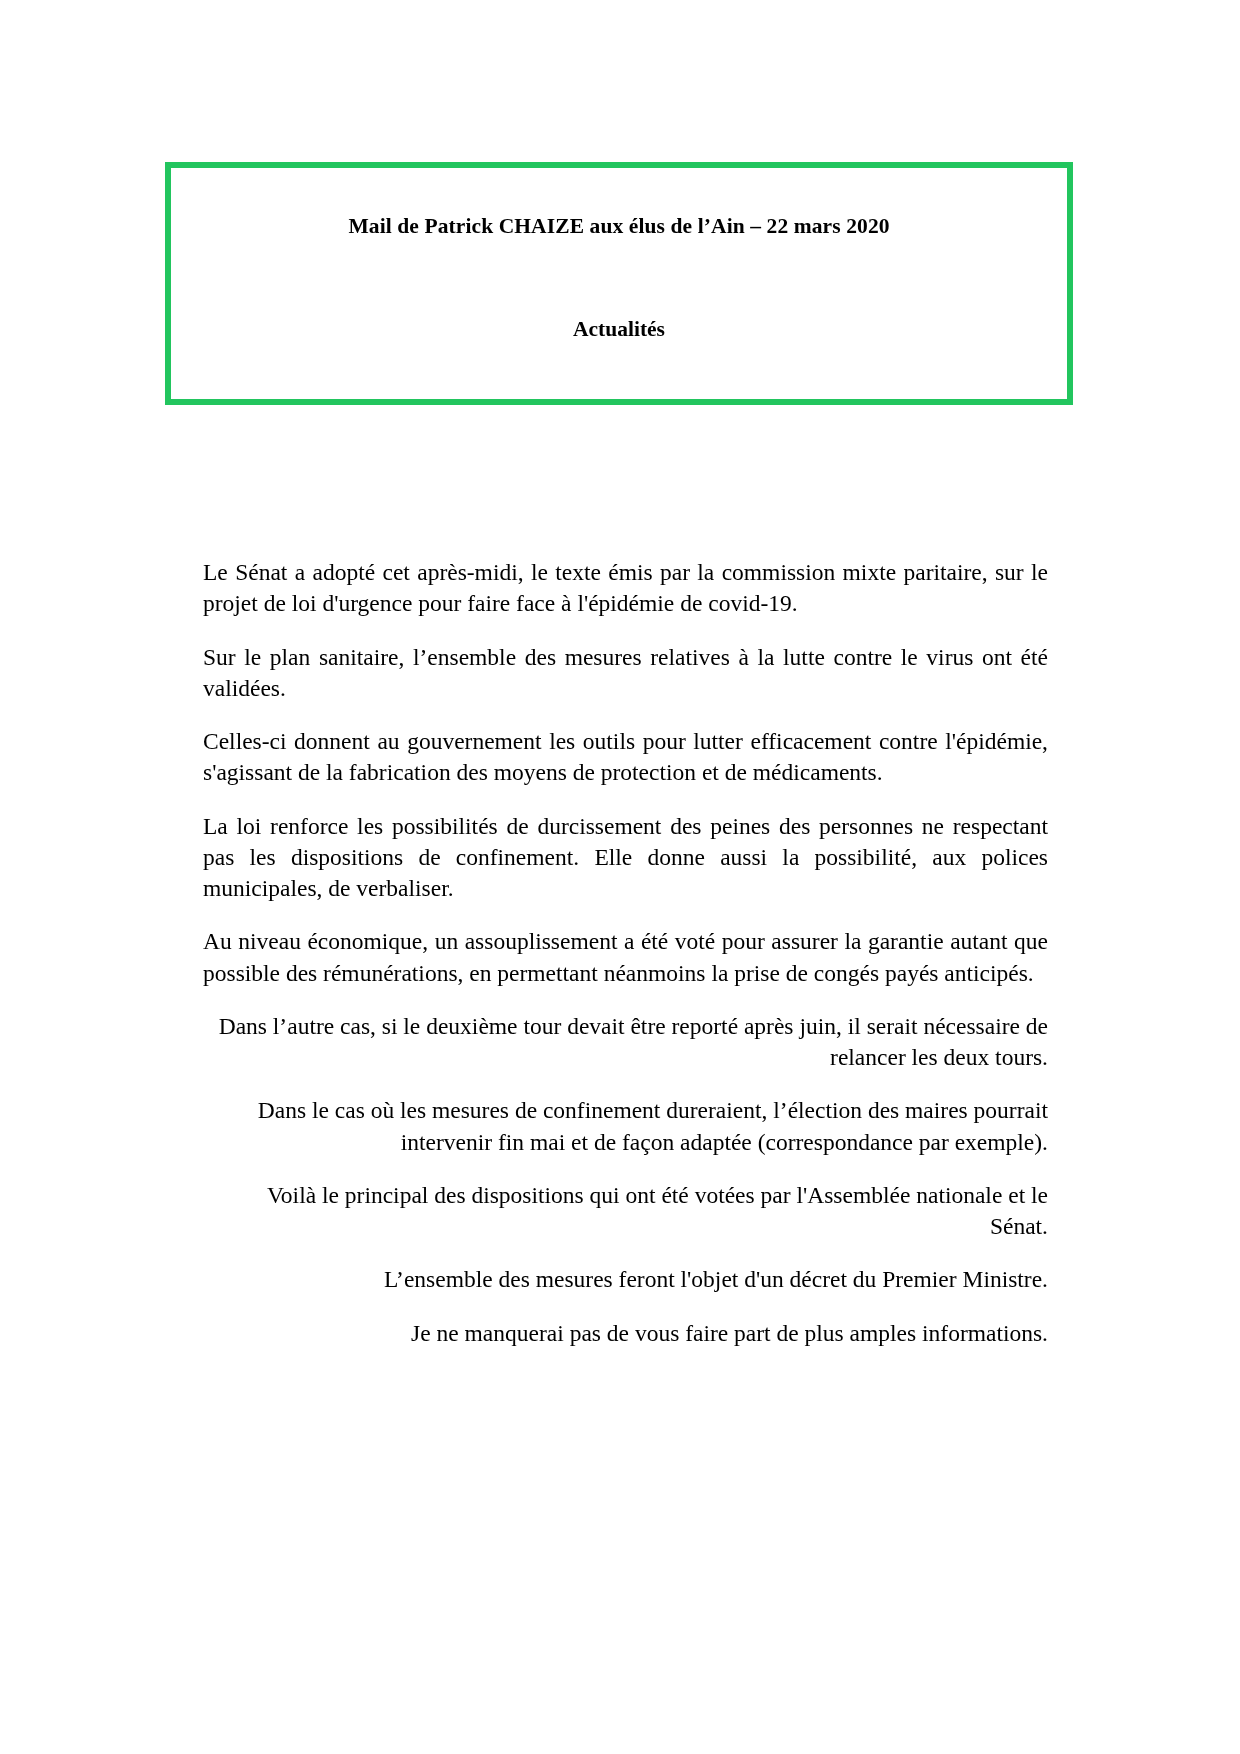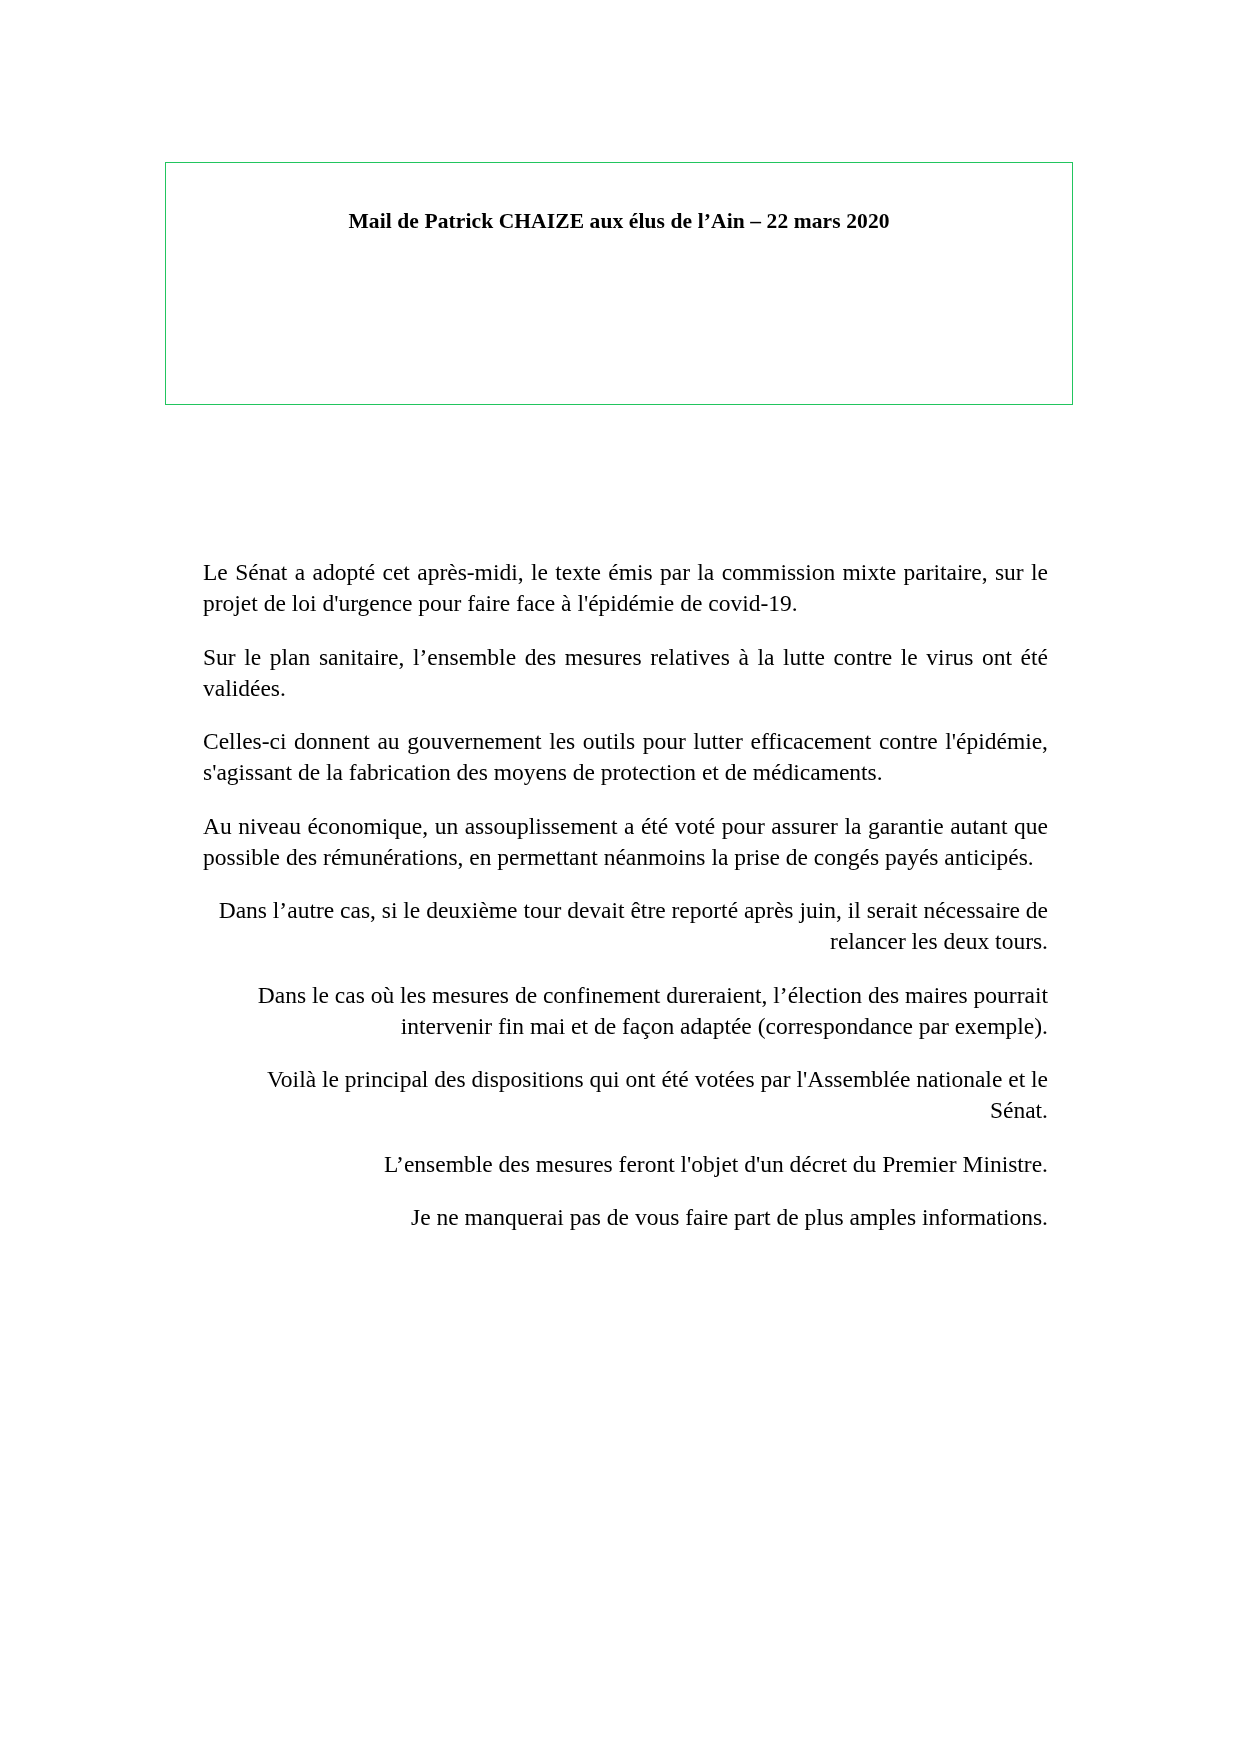--- a/index.html
+++ b/index.html
@@ -25,21 +25,21 @@
     background: #ffffff;
   }
 
   
   .header-box {
     position: absolute;
     left: 165px;
     top: 162px;
     width: 908px;
     height: 243px;
-    border: 1px solid #22c55e;
+    border: 6px solid #22c55e;
     box-sizing: border-box;
     background: #ffffff;
   }
 
   .header-title {
     position: absolute;
     left: 0;
     right: 0;
     top: 45px;
     text-align: center;
@@ -86,26 +86,28 @@
     text-align: right;
   }
 </style>
 </head>
 <body>
 
 <div class="page">
 
   <div class="header-box">
     <div class="header-title">Mail de Patrick CHAIZE aux élus de l’Ain – 22 mars 2020</div>
+    <div class="header-subtitle">Actualités</div>
   </div>
 
   <div class="body-text">
     <p class="para">Le Sénat a adopté cet après-midi, le texte émis par la commission mixte paritaire, sur le projet de loi d'urgence pour faire face à l'épidémie de covid-19.</p>
     <p class="para">Sur le plan sanitaire, l’ensemble des mesures relatives à la lutte contre le virus ont été validées.</p>
     <p class="para">Celles-ci donnent au gouvernement les outils pour lutter efficacement contre l'épidémie, s'agissant de la fabrication des moyens de protection et de médicaments.</p>
+    <p class="para">La loi renforce les possibilités de durcissement des peines des personnes ne respectant pas les dispositions de confinement. Elle donne aussi la possibilité, aux polices municipales, de verbaliser.</p>
     <p class="para">Au niveau économique, un assouplissement a été voté pour assurer la garantie autant que possible des rémunérations, en permettant néanmoins la prise de congés payés anticipés.</p>
     <p class="para nojust">Dans l’autre cas, si le deuxième tour devait être reporté après juin, il serait nécessaire de relancer les deux tours.</p>
     <p class="para nojust">Dans le cas où les mesures de confinement dureraient, l’élection des maires pourrait intervenir fin mai et de façon adaptée (correspondance par exemple).</p>
     <p class="para nojust">Voilà le principal des dispositions qui ont été votées par l'Assemblée nationale et le Sénat.</p>
     <p class="para nojust">L’ensemble des mesures feront l'objet d'un décret du Premier Ministre.</p>
     <p class="para nojust">Je ne manquerai pas de vous faire part de plus amples informations.</p>
   </div>
 
 </div>
 

